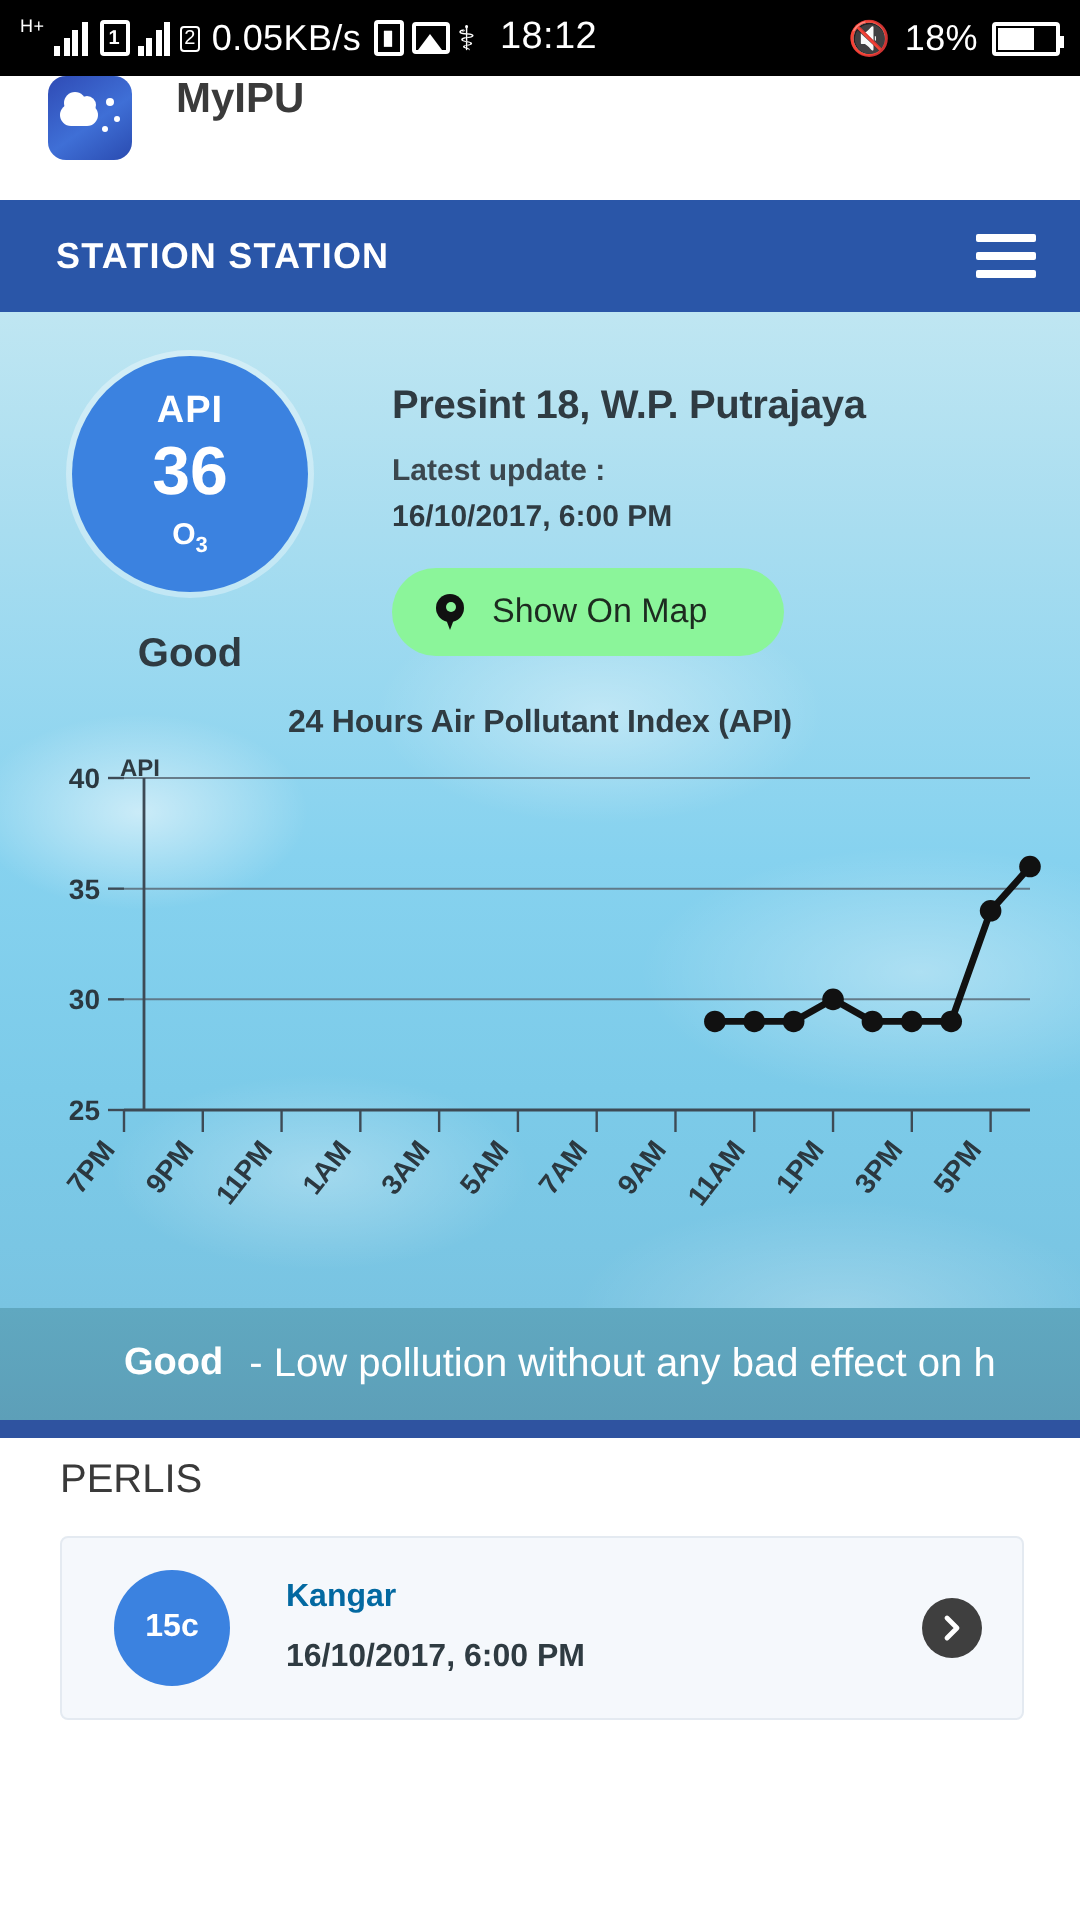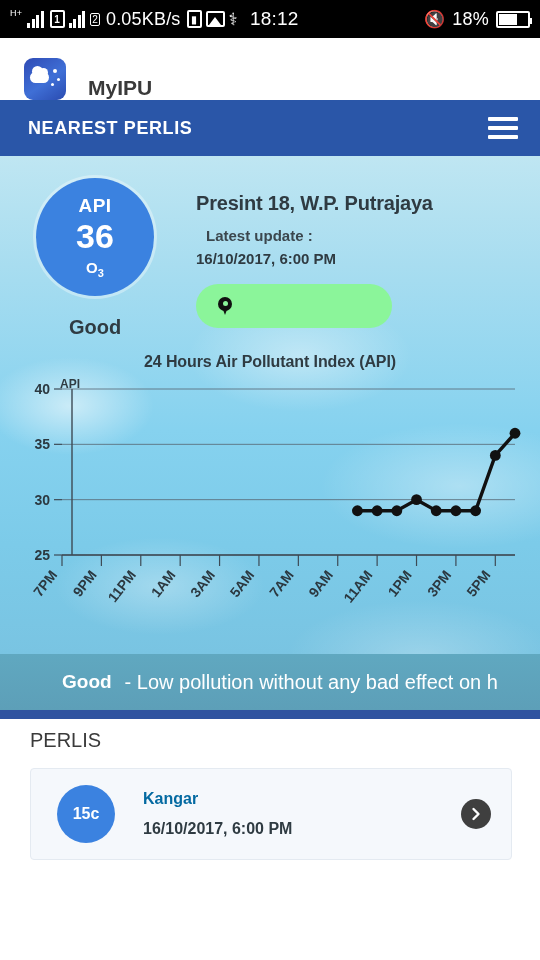--- a/index.html
+++ b/index.html
@@ -54,21 +54,21 @@
     position: relative; display: inline-block;
   }
   .batt::after {
     content: ""; position: absolute; right: -4px; top: 5px;
     width: 3px; height: 6px; background: #fff;
   }
   .batt i { position: absolute; left: 1px; top: 1px; bottom: 1px; width: 60%; background: #fff; display: block; }
 
   
   .appbar {
-    height: 62px; background: #fff; display: flex; align-items: flex-end;
+    height: 62px; background: #fff; display: flex; align-items: flex-start;
     padding: 0 0 0 24px; gap: 22px;
   }
   .applogo {
     width: 42px; height: 42px; border-radius: 9px;
     background: linear-gradient(145deg,#2f4bb5 0%, #3f6fd6 55%, #2a4bb0 100%);
     position: relative; overflow: hidden; flex: none;
   }
   .applogo .cloud {
     position: absolute; left: 6px; top: 14px; width: 19px; height: 11px;
     background: #fff; border-radius: 7px;
@@ -121,21 +121,21 @@
   .apilbl { font-size: 19px; font-weight: bold; letter-spacing: .5px; }
   .apival { font-size: 34px; font-weight: bold; line-height: 1.1; margin-top: 1px; }
   .apipoll { font-size: 15px; font-weight: bold; margin-top: 4px; }
   .apipoll sub { font-size: 11px; }
   .apistatus { margin-top: 20px; font-size: 20px; font-weight: bold; color: #2f3b42; }
 
   .stationinfo { flex: 1; padding-left: 6px; padding-top: 14px; }
   .stationname {
     font-size: 20px; font-weight: bold; color: #2f3b42; letter-spacing: -.2px;
   }
-  .updlabel { font-size: 15px; font-weight: bold; color: #3b474e; margin-top: 12px; margin-left: 10px; }
+  .updlabel { font-size: 15px; font-weight: bold; color: #3b474e; margin-top: 12px; }
   .upddate { font-size: 15px; font-weight: bold; color: #2f3b42; margin-top: 6px; }
   .mapbtn {
     margin-top: 17px; height: 44px; width: 196px; border: none;
     background: #8bf59a; border-radius: 22px; color: #1d2b20;
     font-size: 17px; font-weight: normal; display: flex; align-items: center;
     gap: 14px; padding-left: 22px; cursor: pointer;
     font-family: "Liberation Sans", sans-serif;
   }
   .pin { width: 14px; height: 18px; position: relative; flex: none; }
   .pin::before {
@@ -233,21 +233,21 @@
     <div class="applogo">
       <span class="cloud"></span>
       <span class="dot d1"></span>
       <span class="dot d2"></span>
       <span class="dot d3"></span>
     </div>
     <div class="apptitle">MyIPU</div>
   </div>
 
   <div class="sectionbar">
-    <div class="sectiontitle">NEAREST PERLIS</div>
+    <div class="sectiontitle">STATION STATION</div>
     <div class="hamburger">
         <i></i>
         <i></i>
         <i></i>
       </div>
   </div>
 
   <div class="sky">
 
     <div class="topinfo">
@@ -261,20 +261,21 @@
       </div>
 
       <div class="stationinfo">
         <div class="stationname">Presint 18, W.P. Putrajaya</div>
         <div class="updlabel">Latest update :</div>
         <div class="upddate">16/10/2017, 6:00 PM</div>
         <button class="mapbtn">
           <span class="pin">
               <span class="pindot"></span>
             </span>
+          <span>Show On Map</span>
         </button>
       </div>
     </div>
 
     <div class="chartwrap">
       <div class="charttitle">24 Hours Air Pollutant Index (API)</div>
       <svg class="chartsvg" id="chart" width="520" height="230" viewBox="0 0 520 230">
           <text x="60" y="13" font-size="12" font-weight="bold" fill="#2f3b42" font-family="&quot;Liberation Sans&quot;, sans-serif" text-anchor="middle">API</text>
           <line x1="52" y1="180" x2="505" y2="180" stroke="#5a6b78" stroke-width="1" opacity="0.85"></line>
           <line x1="44" y1="180" x2="52" y2="180" stroke="#3d4a55" stroke-width="1.2"></line>

